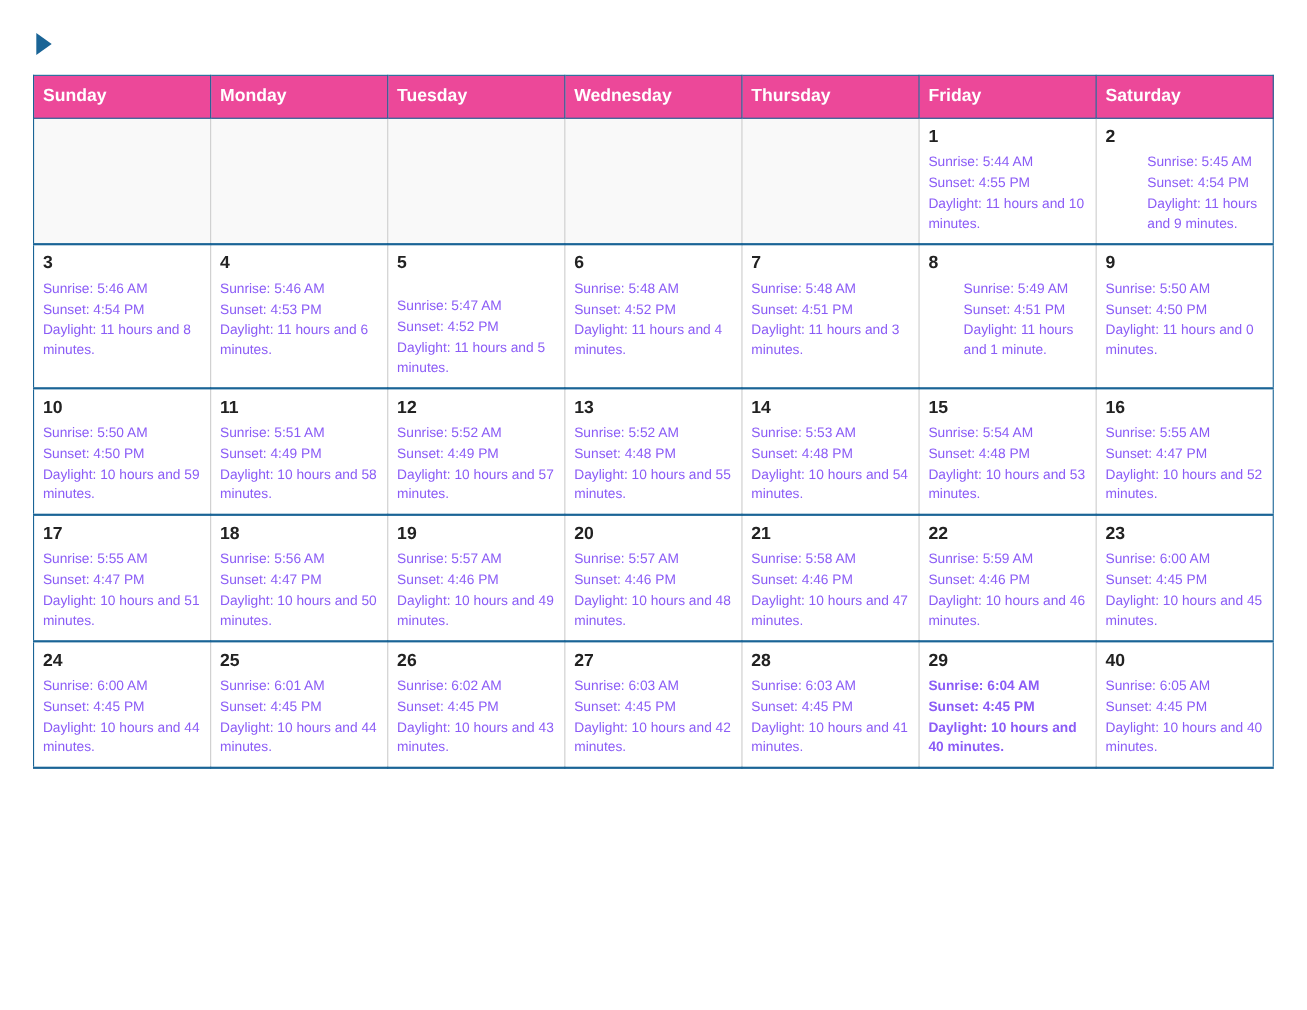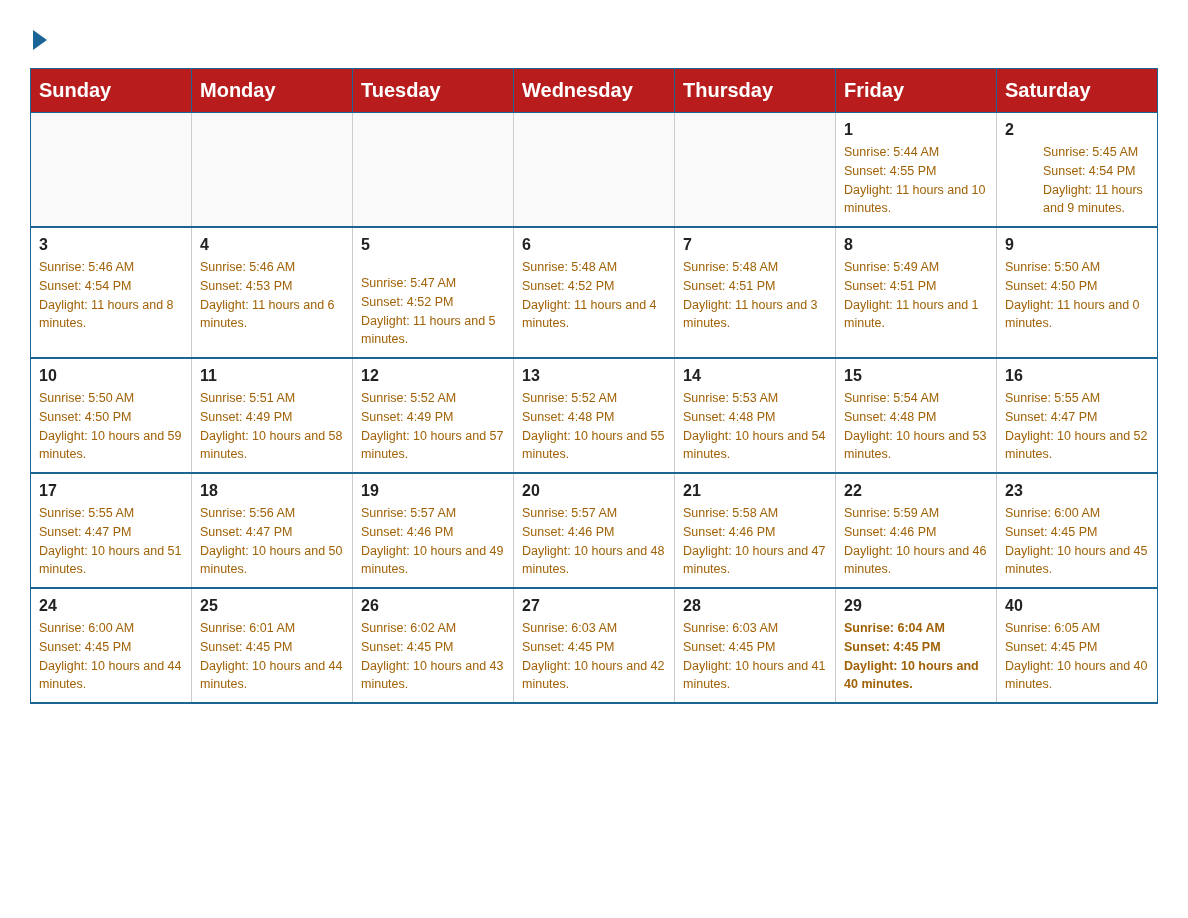--- a/index.html
+++ b/index.html
@@ -57,23 +57,23 @@
       font-weight: normal;
       color: #333;
       margin-top: 4px;
     }
     table {
       width: 100%;
       border-collapse: collapse;
       table-layout: fixed;
     }
     thead tr th {
-      background-color: #b91c1c;
+      background-color: #ec4899;
       color: #fff;
-      font-size: 20px;
+      font-size: 16px;
       font-weight: bold;
       padding: 10px 8px;
       text-align: left;
       border: 1px solid #1a6496;
     }
     tbody tr {
       border-bottom: 2px solid #1a6496;
     }
     tbody tr td {
       vertical-align: top;
@@ -92,21 +92,21 @@
     }
     .day-number {
       font-size: 16px;
       font-weight: bold;
       color: #222;
       display: block;
       margin-bottom: 4px;
     }
     .day-info {
       font-size: 12.5px;
-      color: #a16207;
+      color: #8b5cf6;
       line-height: 1.5;
     }
     .empty-cell {
       background: #f9f9f9;
     }
   </style>
 </head>
 <body>
 
 <div class="header">
@@ -183,21 +183,21 @@
 Daylight: 11 hours and 4 minutes.</div>
         </td>
         <td>
           <span class="day-number">7</span>
           <div class="day-info" style="white-space: pre-line;">Sunrise: 5:48 AM
 Sunset: 4:51 PM
 Daylight: 11 hours and 3 minutes.</div>
         </td>
         <td>
           <span class="day-number">8</span>
-          <div class="day-info" style="white-space: pre-line;">Sunrise: 5:49 AM
+          <div class="day-info" style="white-space: pre-line; margin-left: 32px;">Sunrise: 5:49 AM
 Sunset: 4:51 PM
 Daylight: 11 hours and 1 minute.</div>
         </td>
         <td>
           <span class="day-number">9</span>
           <div class="day-info" style="white-space: pre-line;">Sunrise: 5:50 AM
 Sunset: 4:50 PM
 Daylight: 11 hours and 0 minutes.</div>
         </td>
       </tr>

